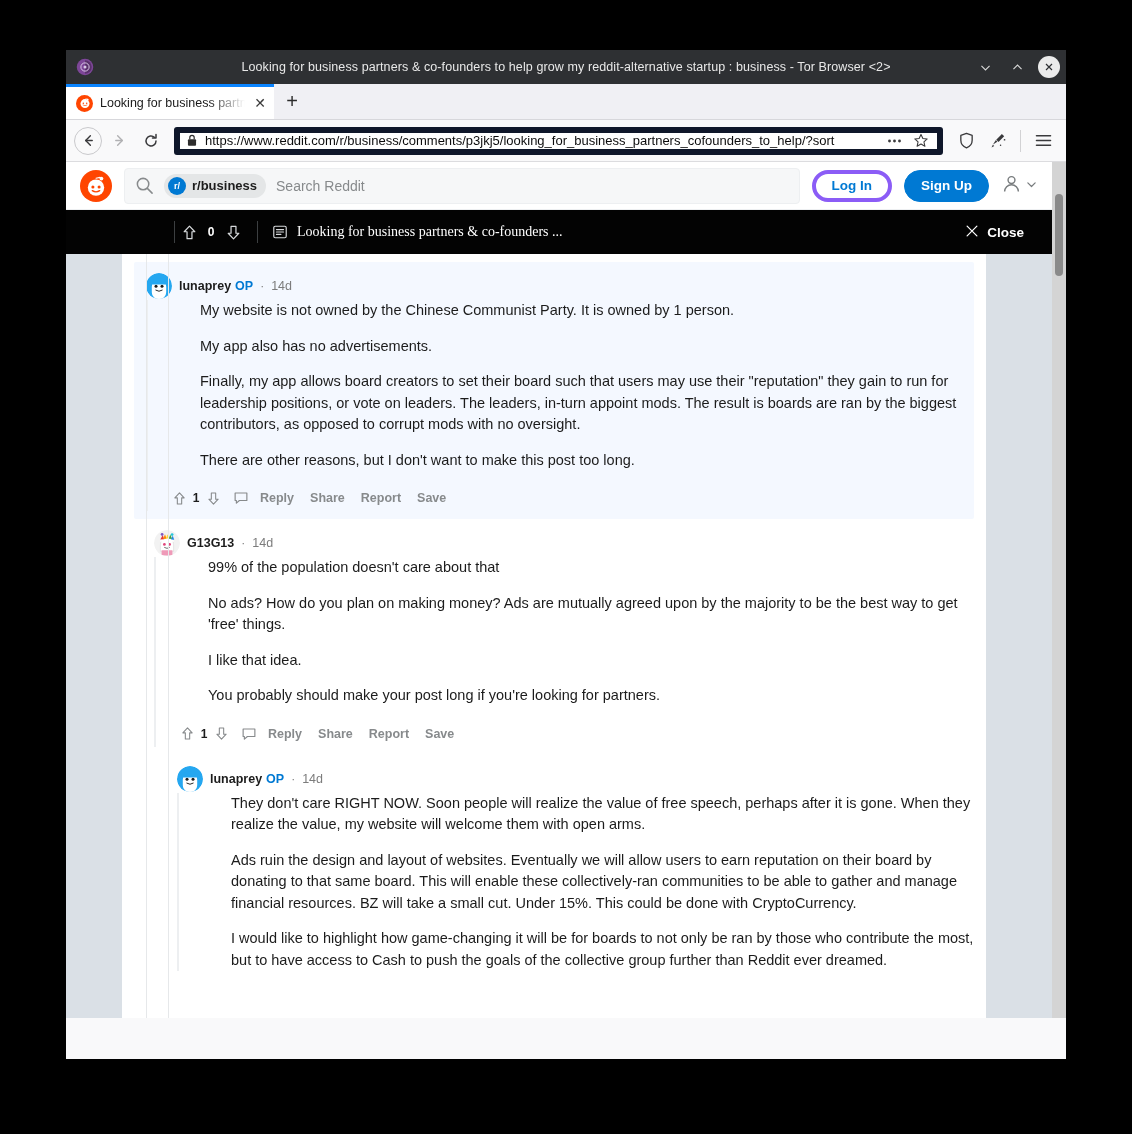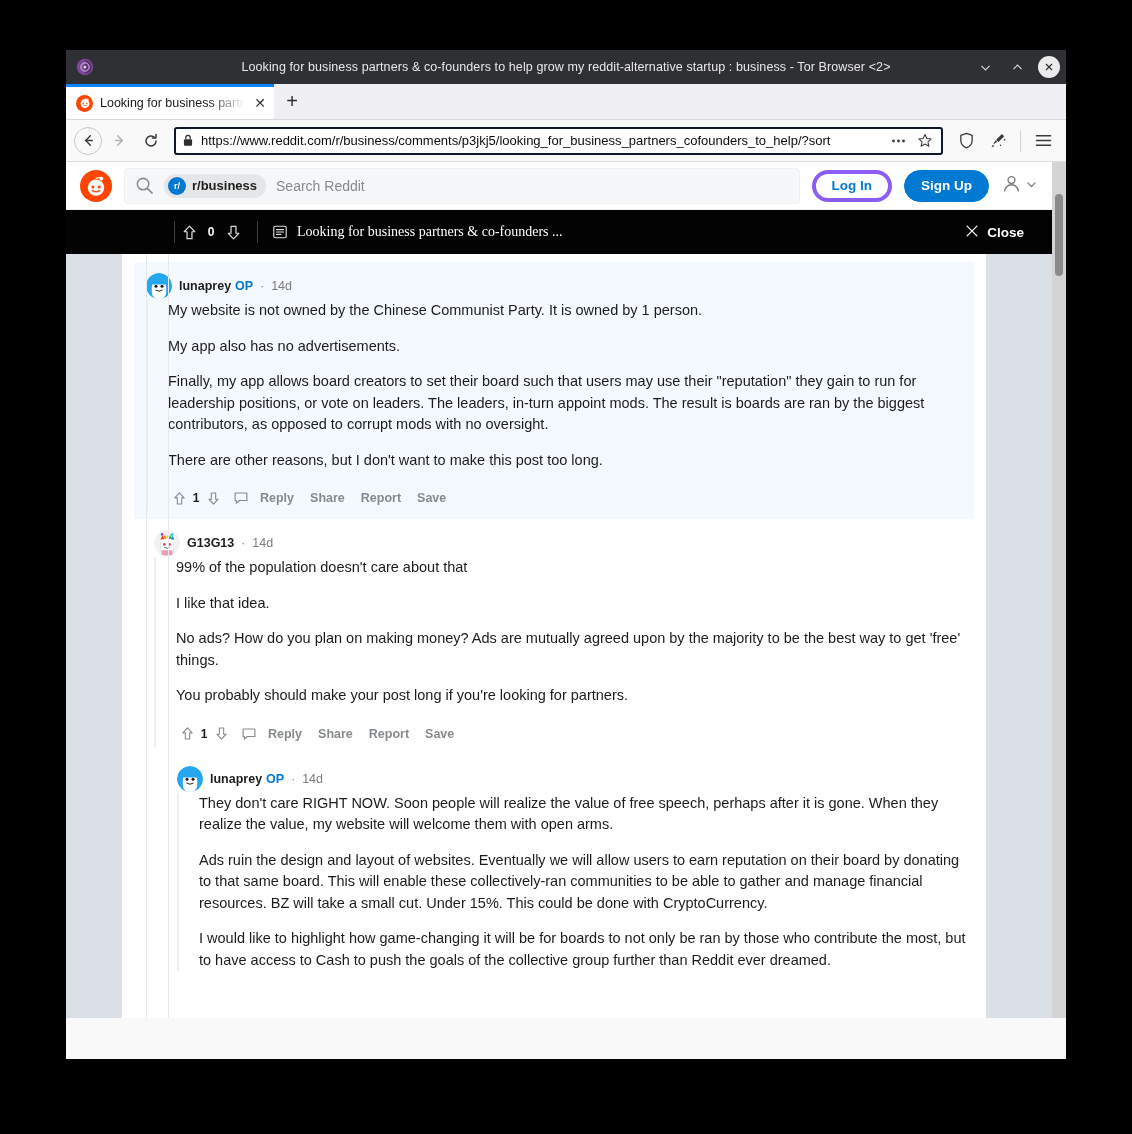--- a/index.html
+++ b/index.html
@@ -112,21 +112,21 @@
   }
   .nav-icon.disabled { color: #b1b1b3; }
   #back-btn {
     border: 1px solid #c9c9cc; border-radius: 50%;
     width: 28px; height: 28px;
   }
   #urlbar {
     flex: 1 1 auto;
     height: 28px; margin: 0 6px;
     background: #fff;
-    border: 2px solid #0f172a;
+    border: 6px solid #0f172a;
     border-radius: 3px;
     display: flex; align-items: center;
     padding: 0 6px;
     gap: 7px;
     overflow: hidden;
   }
   #lock-icon { flex: 0 0 auto; display:flex; align-items:center; color:#2e2e2e; }
   #url-text {
     font-size: 13px; color: #0c0c0d;
     white-space: nowrap; overflow: hidden;
@@ -283,20 +283,21 @@
   .c-threadline {
     position: absolute;
     left: 0; top: 0; bottom: 0;
     width: 2px; background: #edeff1;
   }
   .c-body p {
     font-size: 14.5px;
     line-height: 21.5px;
     color: #1c1c1c;
     margin-bottom: 14px;
+    padding-left: 32px;
   }
   .c-actions {
     display: flex; align-items: center;
     gap: 0;
     height: 26px;
     color: #878a8c;
     font-size: 12.5px; font-weight: 700;
   }
   .act-icon {
     width: 22px; height: 22px;
@@ -611,22 +612,22 @@
                   <circle cx="18.1" cy="4.6" r="1.4" fill="#26c6da"></circle>
                 </svg>
               </span>
               <span class="c-user">G13G13</span>
               <span class="c-dot">·</span>
               <span class="c-time">14d</span>
             </div>
             <div class="c-body">
               <span class="c-threadline"></span>
               <p>99% of the population doesn't care about that</p>
+              <p>No ads? How do you plan on making money? Ads are mutually agreed upon by the majority to be the best way to get 'free' things.</p>
               <p>I like that idea.</p>
-              <p>No ads? How do you plan on making money? Ads are mutually agreed upon by the majority to be the best way to get 'free' things.</p>
               <p>You probably should make your post long if you're looking for partners.</p>
               <div class="c-actions">
                 <span class="act-icon">
                   <svg width="15" height="15" viewBox="0 0 18 18">
                       <path d="M9 2.2l5.6 6h-3v7.4H6.4V8.2h-3z" fill="none" stroke="currentColor" stroke-width="1.3" stroke-linejoin="round"></path>
                     </svg>
                 </span>
                 <span class="act-score">1</span>
                 <span class="act-icon">
                   <svg width="15" height="15" viewBox="0 0 18 18">

